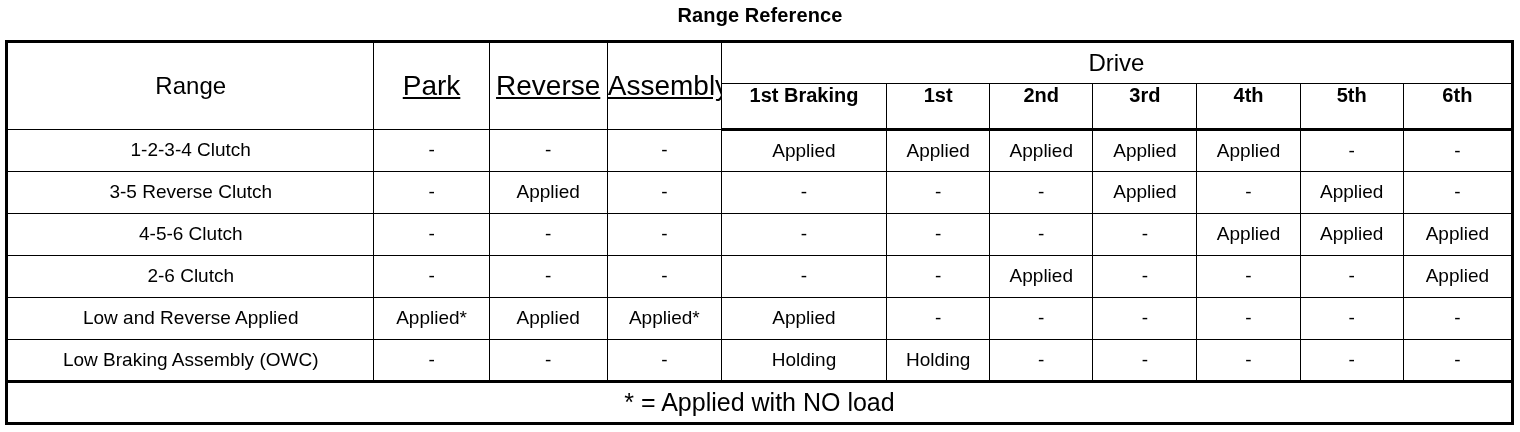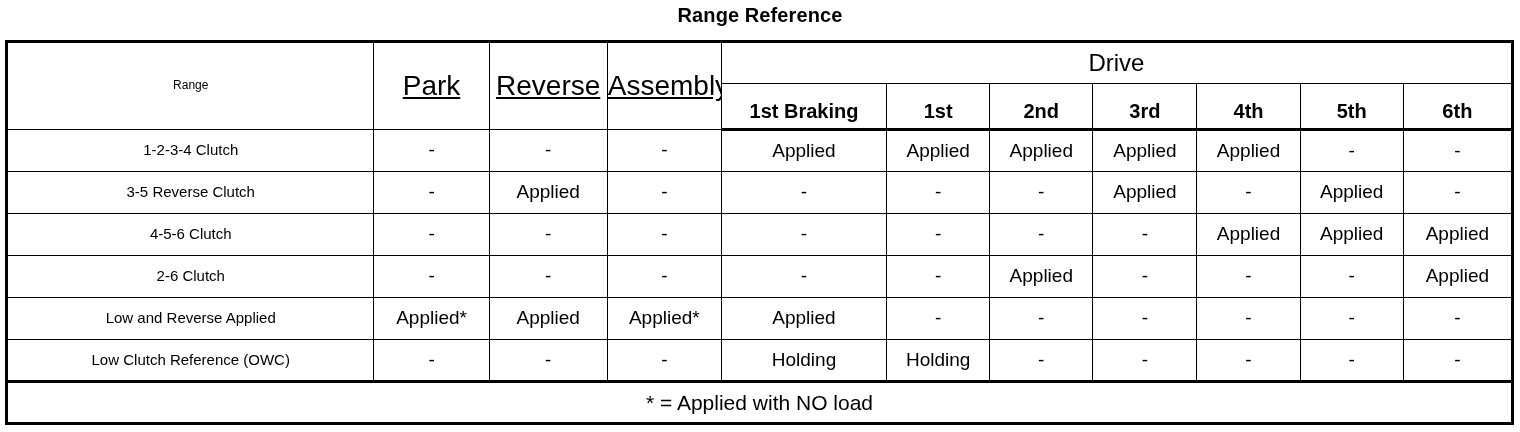--- a/index.html
+++ b/index.html
@@ -59,21 +59,21 @@
   }
   
   tr.header-sub th { border-bottom: 3px solid #000000; }
   th.range-corner { border-bottom: 3px solid #000000; }
   th.pnr-head { border-bottom: 3px solid #000000; }
   
   tr.footnote-row td { border-top: 3px solid #000000; }
 
   th.range-corner {
     font-weight: bold;
-    font-size: 12px;
+    font-size: 24px;
     height: 91px;
     vertical-align: bottom;
     padding-bottom: 6px;
   }
   th.pnr-head {
     font-weight: bold;
     font-size: 28px;
     height: 91px;
     vertical-align: bottom;
     padding-bottom: 6px;
@@ -83,35 +83,35 @@
     font-weight: bold;
     font-size: 24px;
     height: 45px;
     vertical-align: middle;
   }
   tr.header-sub th {
     font-weight: bold;
     font-size: 20px;
     height: 46px;
     vertical-align: bottom;
-    padding-bottom: 6px;
+    padding-bottom: 22px;
   }
   td.row-label {
     text-align: left;
     padding-left: 7px;
-    font-size: 15px;
+    font-size: 19px;
   }
   td.cell {
     text-align: center;
     font-size: 19px;
   }
   td.footnote {
     text-align: left;
     padding-left: 7px;
-    font-size: 21px;
+    font-size: 25px;
     height: 42px;
     border-left: none;
     border-right: none;
   }
   
   col.c-range    { width: 367px; }
   col.c-park     { width: 115px; }
   col.c-reverse  { width: 118px; }
   col.c-neutral  { width: 114px; }
   col.c-1stbrake { width: 165px; }
@@ -221,21 +221,21 @@
         <td class="cell">Applied*</td>
         <td class="cell">Applied</td>
         <td class="cell">-</td>
         <td class="cell">-</td>
         <td class="cell">-</td>
         <td class="cell">-</td>
         <td class="cell">-</td>
         <td class="cell">-</td>
       </tr>
       <tr>
-        <td class="row-label">Low Clutch Reference (OWC)</td>
+        <td class="row-label">Low Braking Assembly (OWC)</td>
         <td class="cell">-</td>
         <td class="cell">-</td>
         <td class="cell">-</td>
         <td class="cell">Holding</td>
         <td class="cell">Holding</td>
         <td class="cell">-</td>
         <td class="cell">-</td>
         <td class="cell">-</td>
         <td class="cell">-</td>
         <td class="cell">-</td>

